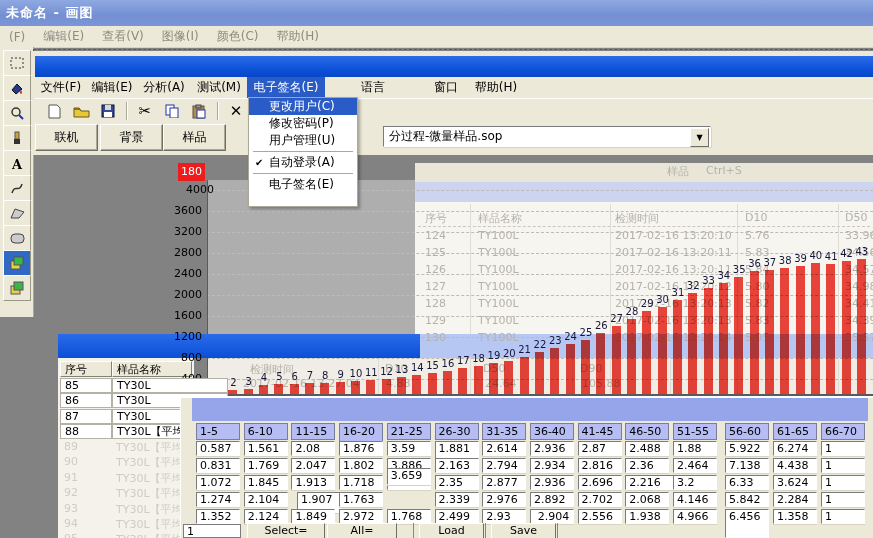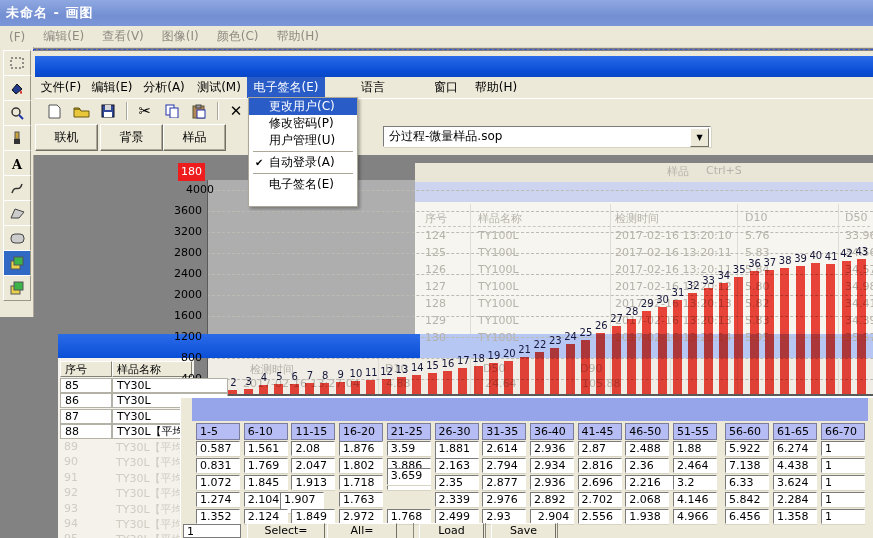--- a/index.html
+++ b/index.html
@@ -502,21 +502,21 @@
     <div class="pt-cell" style="left: 482.2px; top: 475px; width: 44px; height: 15px;">2.877</div>
     <div class="pt-cell" style="left: 529.9px; top: 475px; width: 44px; height: 15px;">2.936</div>
     <div class="pt-cell" style="left: 577.6px; top: 475px; width: 44px; height: 15px;">2.696</div>
     <div class="pt-cell" style="left: 625.3px; top: 475px; width: 65px; height: 15px;">2.216</div>
     <div class="pt-cell" style="left: 673px; top: 475px; width: 44px; height: 15px;">3.2</div>
     <div class="pt-cell" style="left: 725px; top: 475px; width: 44px; height: 15px;">6.33</div>
     <div class="pt-cell" style="left: 773px; top: 475px; width: 44px; height: 15px;">3.624</div>
     <div class="pt-cell" style="left: 821px; top: 475px; width: 44px; height: 15px;">1</div>
     <div class="pt-cell" style="left: 196px; top: 492px; width: 44px; height: 15px;">1.274</div>
     <div class="pt-cell" style="left: 243.7px; top: 492px; width: 44px; height: 15px;">2.104</div>
-    <div class="pt-cell" style="left: 280px; top: 492px; width: 44px; height: 21px;">1.907</div>
+    <div class="pt-cell" style="left: 297px; top: 492px; width: 44px; height: 21px;">1.907</div>
     <div class="pt-cell" style="left: 339.1px; top: 492px; width: 44px; height: 15px;">1.763</div>
     <div class="pt-cell" style="left: 386.8px; top: 468px; width: 44px; height: 17px;">3.659</div>
     <div class="pt-cell" style="left: 434.5px; top: 492px; width: 44px; height: 15px;">2.339</div>
     <div class="pt-cell" style="left: 482.2px; top: 492px; width: 44px; height: 15px;">2.976</div>
     <div class="pt-cell" style="left: 529.9px; top: 492px; width: 44px; height: 15px;">2.892</div>
     <div class="pt-cell" style="left: 577.6px; top: 492px; width: 44px; height: 15px;">2.702</div>
     <div class="pt-cell" style="left: 625.3px; top: 492px; width: 44px; height: 15px;">2.068</div>
     <div class="pt-cell" style="left: 673px; top: 492px; width: 44px; height: 15px;">4.146</div>
     <div class="pt-cell" style="left: 725px; top: 492px; width: 44px; height: 15px;">5.842</div>
     <div class="pt-cell" style="left: 773px; top: 492px; width: 44px; height: 15px;">2.284</div>
@@ -525,21 +525,21 @@
     <div class="pt-cell" style="left: 243.7px; top: 509px; width: 44px; height: 15px;">2.124</div>
     <div class="pt-cell" style="left: 291.4px; top: 509px; width: 44px; height: 15px;">1.849</div>
     <div class="pt-cell" style="left: 339.1px; top: 509px; width: 44px; height: 15px;">2.972</div>
     <div class="pt-cell" style="left: 386.8px; top: 509px; width: 44px; height: 15px;">1.768</div>
     <div class="pt-cell" style="left: 434.5px; top: 509px; width: 44px; height: 15px;">2.499</div>
     <div class="pt-cell" style="left: 482.2px; top: 509px; width: 44px; height: 15px;">2.93</div>
     <div class="pt-cell" style="left: 529.9px; top: 509px; width: 44px; height: 15px; text-align: center;">2.904</div>
     <div class="pt-cell" style="left: 577.6px; top: 509px; width: 44px; height: 15px;">2.556</div>
     <div class="pt-cell" style="left: 625.3px; top: 509px; width: 44px; height: 15px;">1.938</div>
     <div class="pt-cell" style="left: 673px; top: 509px; width: 44px; height: 15px;">4.966</div>
-    <div class="pt-cell" style="left: 725px; top: 509px; width: 44px; height: 15px;">6.456</div>
+    <div class="pt-cell" style="left: 725px; top: 509px; width: 44px; height: 29px;">6.456</div>
     <div class="pt-cell" style="left: 773px; top: 509px; width: 44px; height: 15px;">1.358</div>
     <div class="pt-cell" style="left: 821px; top: 509px; width: 44px; height: 15px;">1</div>
   </div>
 <div class="abs ctl-input">1</div>
 <div id="bottomButtons">
     <div class="ctl-btn" style="left: 247px; width: 76px;">Select=</div>
     <div class="ctl-btn" style="left: 327px; width: 68px;">All=</div>
     <div class="ctl-btn" style="left: 419px; width: 63px;">Load</div>
     <div class="ctl-btn" style="left: 491px; width: 63px;">Save</div>
     <div class="ctl-sep" style="left: 413px;"></div>

